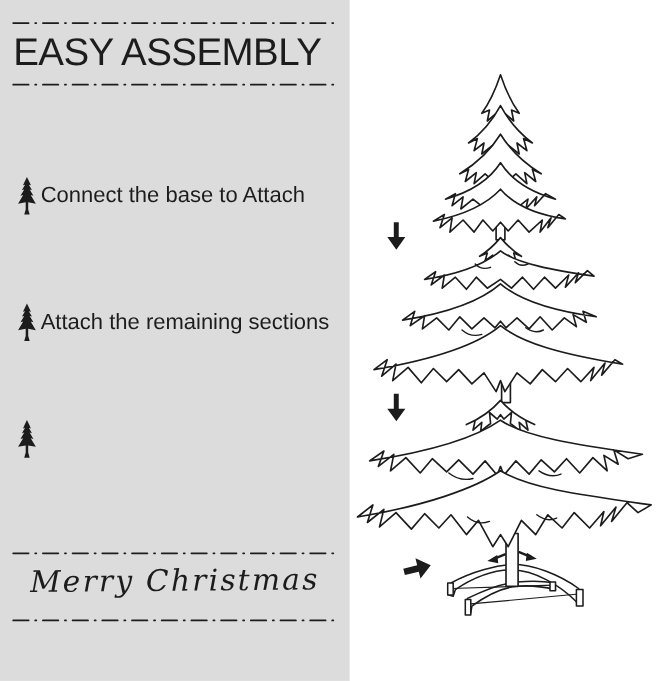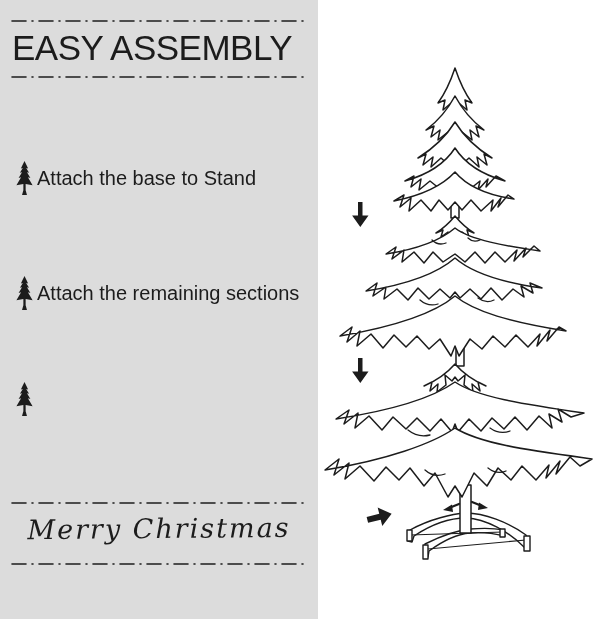--- a/index.html
+++ b/index.html
@@ -62,21 +62,21 @@
     <div class="title">EASY ASSEMBLY</div>
 
     <svg class="dash d2" viewBox="0 0 300 6">
       <line x1="3" y1="3" x2="297" y2="3"></line>
     </svg>
 
     <div class="step s1">
       <svg class="pine" viewBox="0 0 20 38">
         <path class="solid" d="M10,1 L12.2,5.5 13.8,9 11.8,8.4 14.8,13.5 12.6,12.9 16.2,19 13.6,18.3 18.5,26.5 11.2,25.2 11.2,32 12.6,37 7.4,37 8.8,32 8.8,25.2 1.5,26.5 6.4,18.3 3.8,19 7.4,12.9 5.2,13.5 8.2,8.4 6.2,9 7.8,5.5 Z"></path>
       </svg>
-      <span class="step-label">Attach the base to Stand</span>
+      <span class="step-label">Connect the base to Attach</span>
     </div>
 
     <div class="step s2">
       <svg class="pine" viewBox="0 0 20 38">
         <path class="solid" d="M10,1 L12.2,5.5 13.8,9 11.8,8.4 14.8,13.5 12.6,12.9 16.2,19 13.6,18.3 18.5,26.5 11.2,25.2 11.2,32 12.6,37 7.4,37 8.8,32 8.8,25.2 1.5,26.5 6.4,18.3 3.8,19 7.4,12.9 5.2,13.5 8.2,8.4 6.2,9 7.8,5.5 Z"></path>
       </svg>
       <span class="step-label">Attach the remaining sections</span>
     </div>
 
     <div class="step s3">

